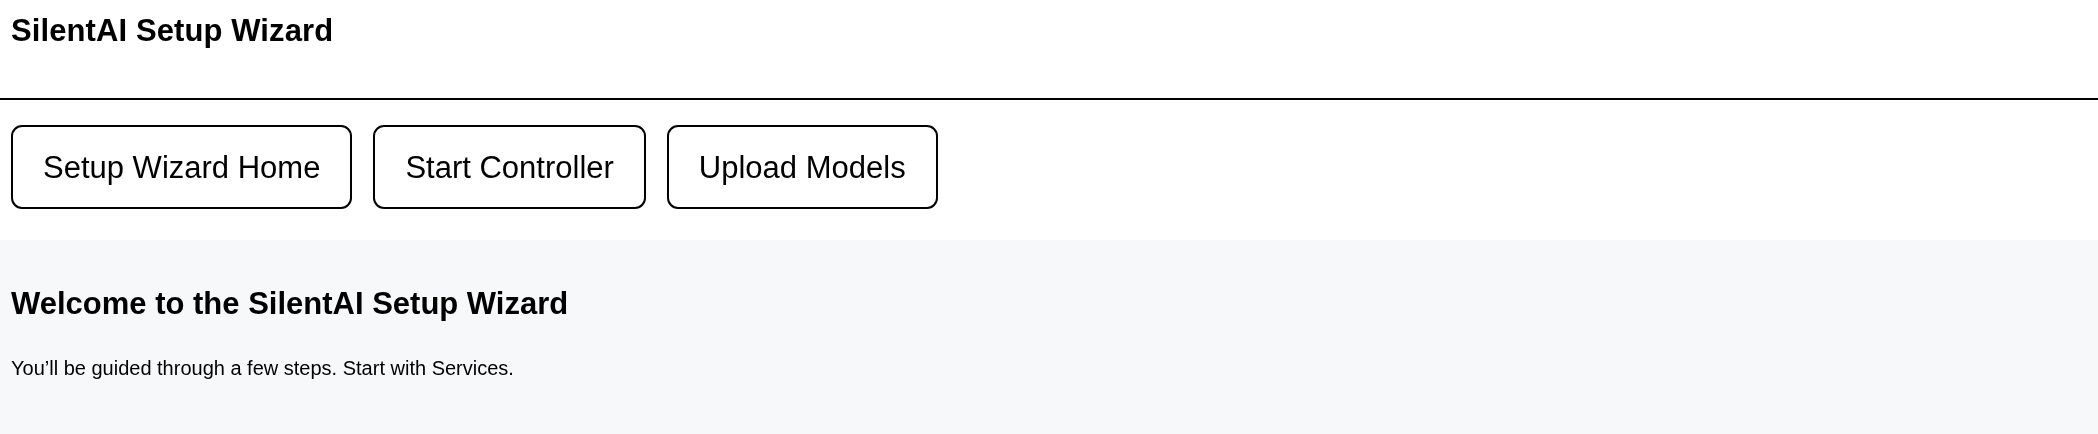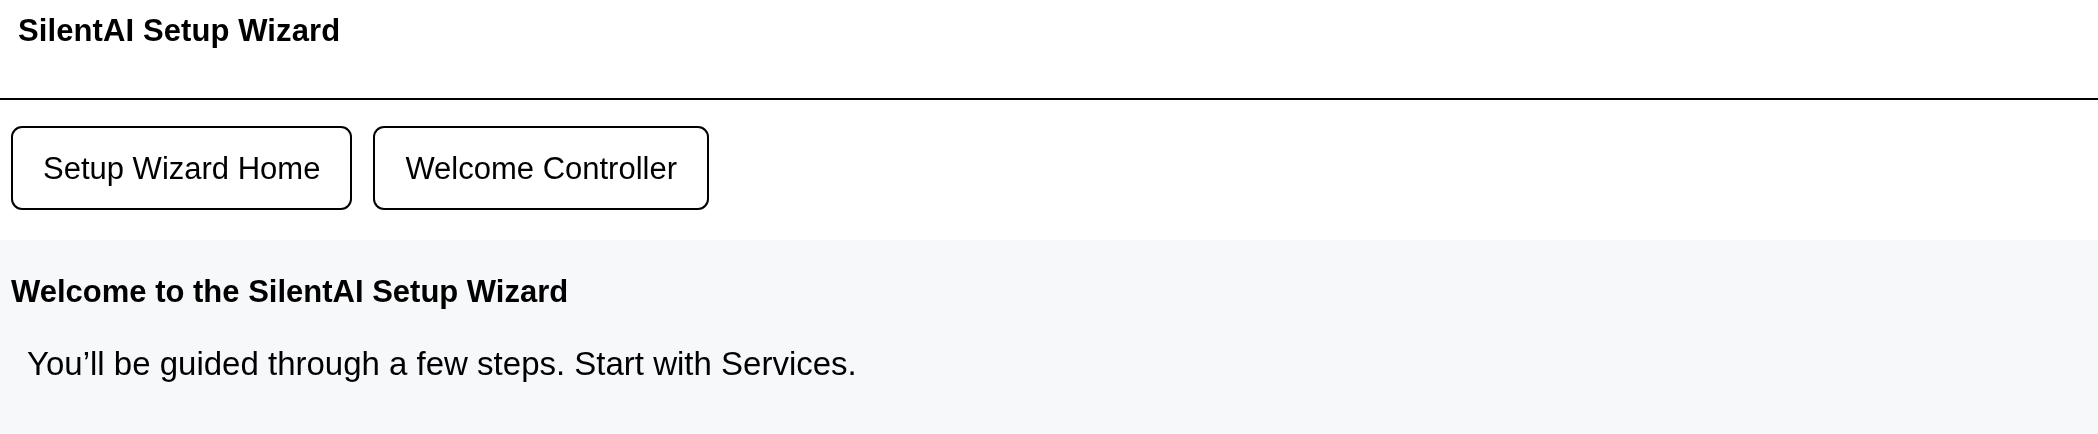--- a/index.html
+++ b/index.html
@@ -32,29 +32,29 @@
     align-items: flex-start;
     padding: 14px 0 0 11px;
     border-bottom: 2px solid #000000;
   }
   .app-title {
     font-size: 31px;
     font-weight: bold;
     letter-spacing: 0.1px;
     line-height: 1.1;
     white-space: nowrap;
-    margin-left: 7px;
   }
 
   
   .navbar {
     background: #ffffff;
-    padding: 26px 0 26px 11px;
+    padding: 20px 0 26px 11px;
     box-sizing: border-box;
     display: flex;
+    align-items: center;
     gap: 21px;
     height: 140px;
   }
   .nav-button {
     box-sizing: border-box;
     height: 84px;
     min-height: 84px;
     padding: 0 30px;
     background: #ffffff;
     border: 2px solid #000000;
@@ -75,43 +75,44 @@
   .content {
     flex: 1 1 auto;
     background: #f7f8fa;
     padding: 34px 0 0 11px;
     box-sizing: border-box;
   }
   .content-heading {
     font-size: 31px;
     font-weight: bold;
     line-height: 1.15;
-    margin: 0 0 34px 0;
+    margin: 12px 0 34px 0;
     white-space: nowrap;
   }
   .content-paragraph {
-    font-size: 33px;
+    font-size: 20px;
     font-weight: normal;
     line-height: 1.2;
-    margin: 16px;
+    margin: 0;
     white-space: nowrap;
   }
 </style>
 </head>
 <body>
 
 <div class="page">
 
   <div class="header">
     <div class="app-title">SilentAI Setup Wizard</div>
   </div>
 
   <div class="navbar">
     <button class="nav-button">Setup Wizard Home</button>
-    <button class="nav-button">Welcome Controller</button>
+    <button class="nav-button">Start Controller</button>
+    <button class="nav-button">Upload Models</button>
   </div>
 
   <div class="content">
     <h2 class="content-heading">Welcome to the SilentAI Setup Wizard</h2>
     <p class="content-paragraph">You’ll be guided through a few steps. Start with Services.</p>
   </div>
 
 </div>
 
 </body></html>

